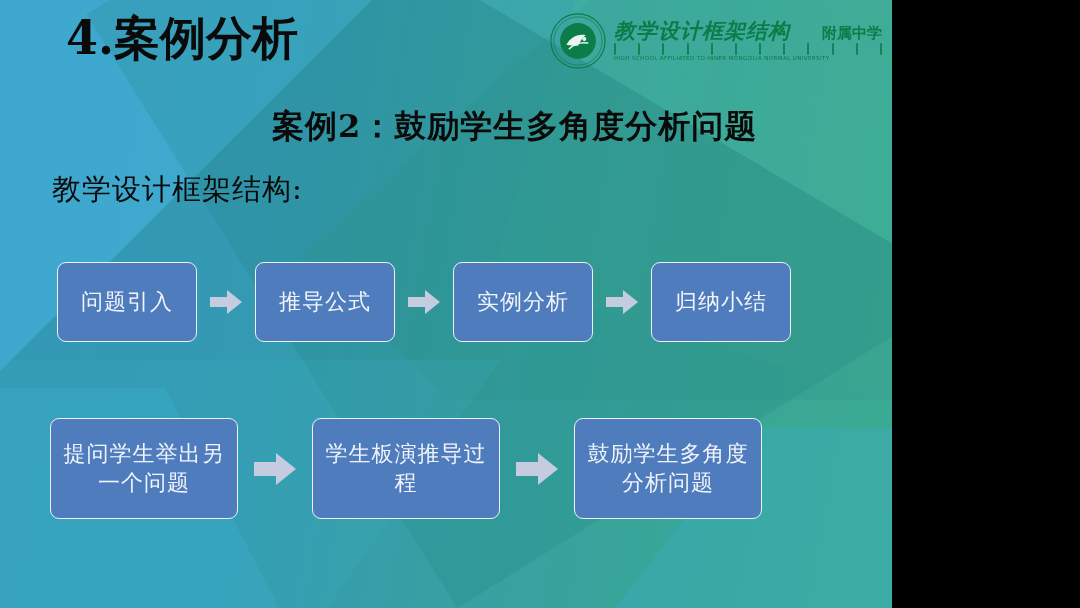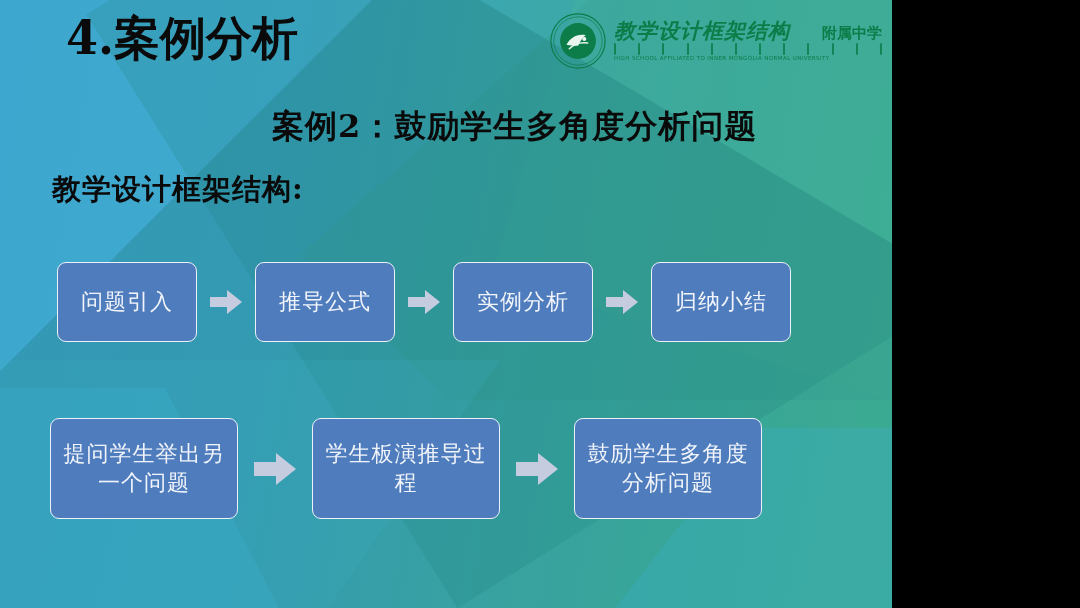--- a/index.html
+++ b/index.html
@@ -171,21 +171,21 @@
     color: #0a0a0a;
     white-space: nowrap;
     letter-spacing: 1px;
   }
   .framework-label {
     position: absolute;
     left: 52px;
     top: 170px;
     font-family: "DejaVu Serif", "Liberation Serif", serif;
     font-size: 29px;
-    font-weight: bold;
+    font-weight: normal;
     color: #0a0a0a;
     white-space: nowrap;
     letter-spacing: 1px;
   }
 
   
   .flow-row {
     position: absolute;
     display: flex;
     align-items: center;

